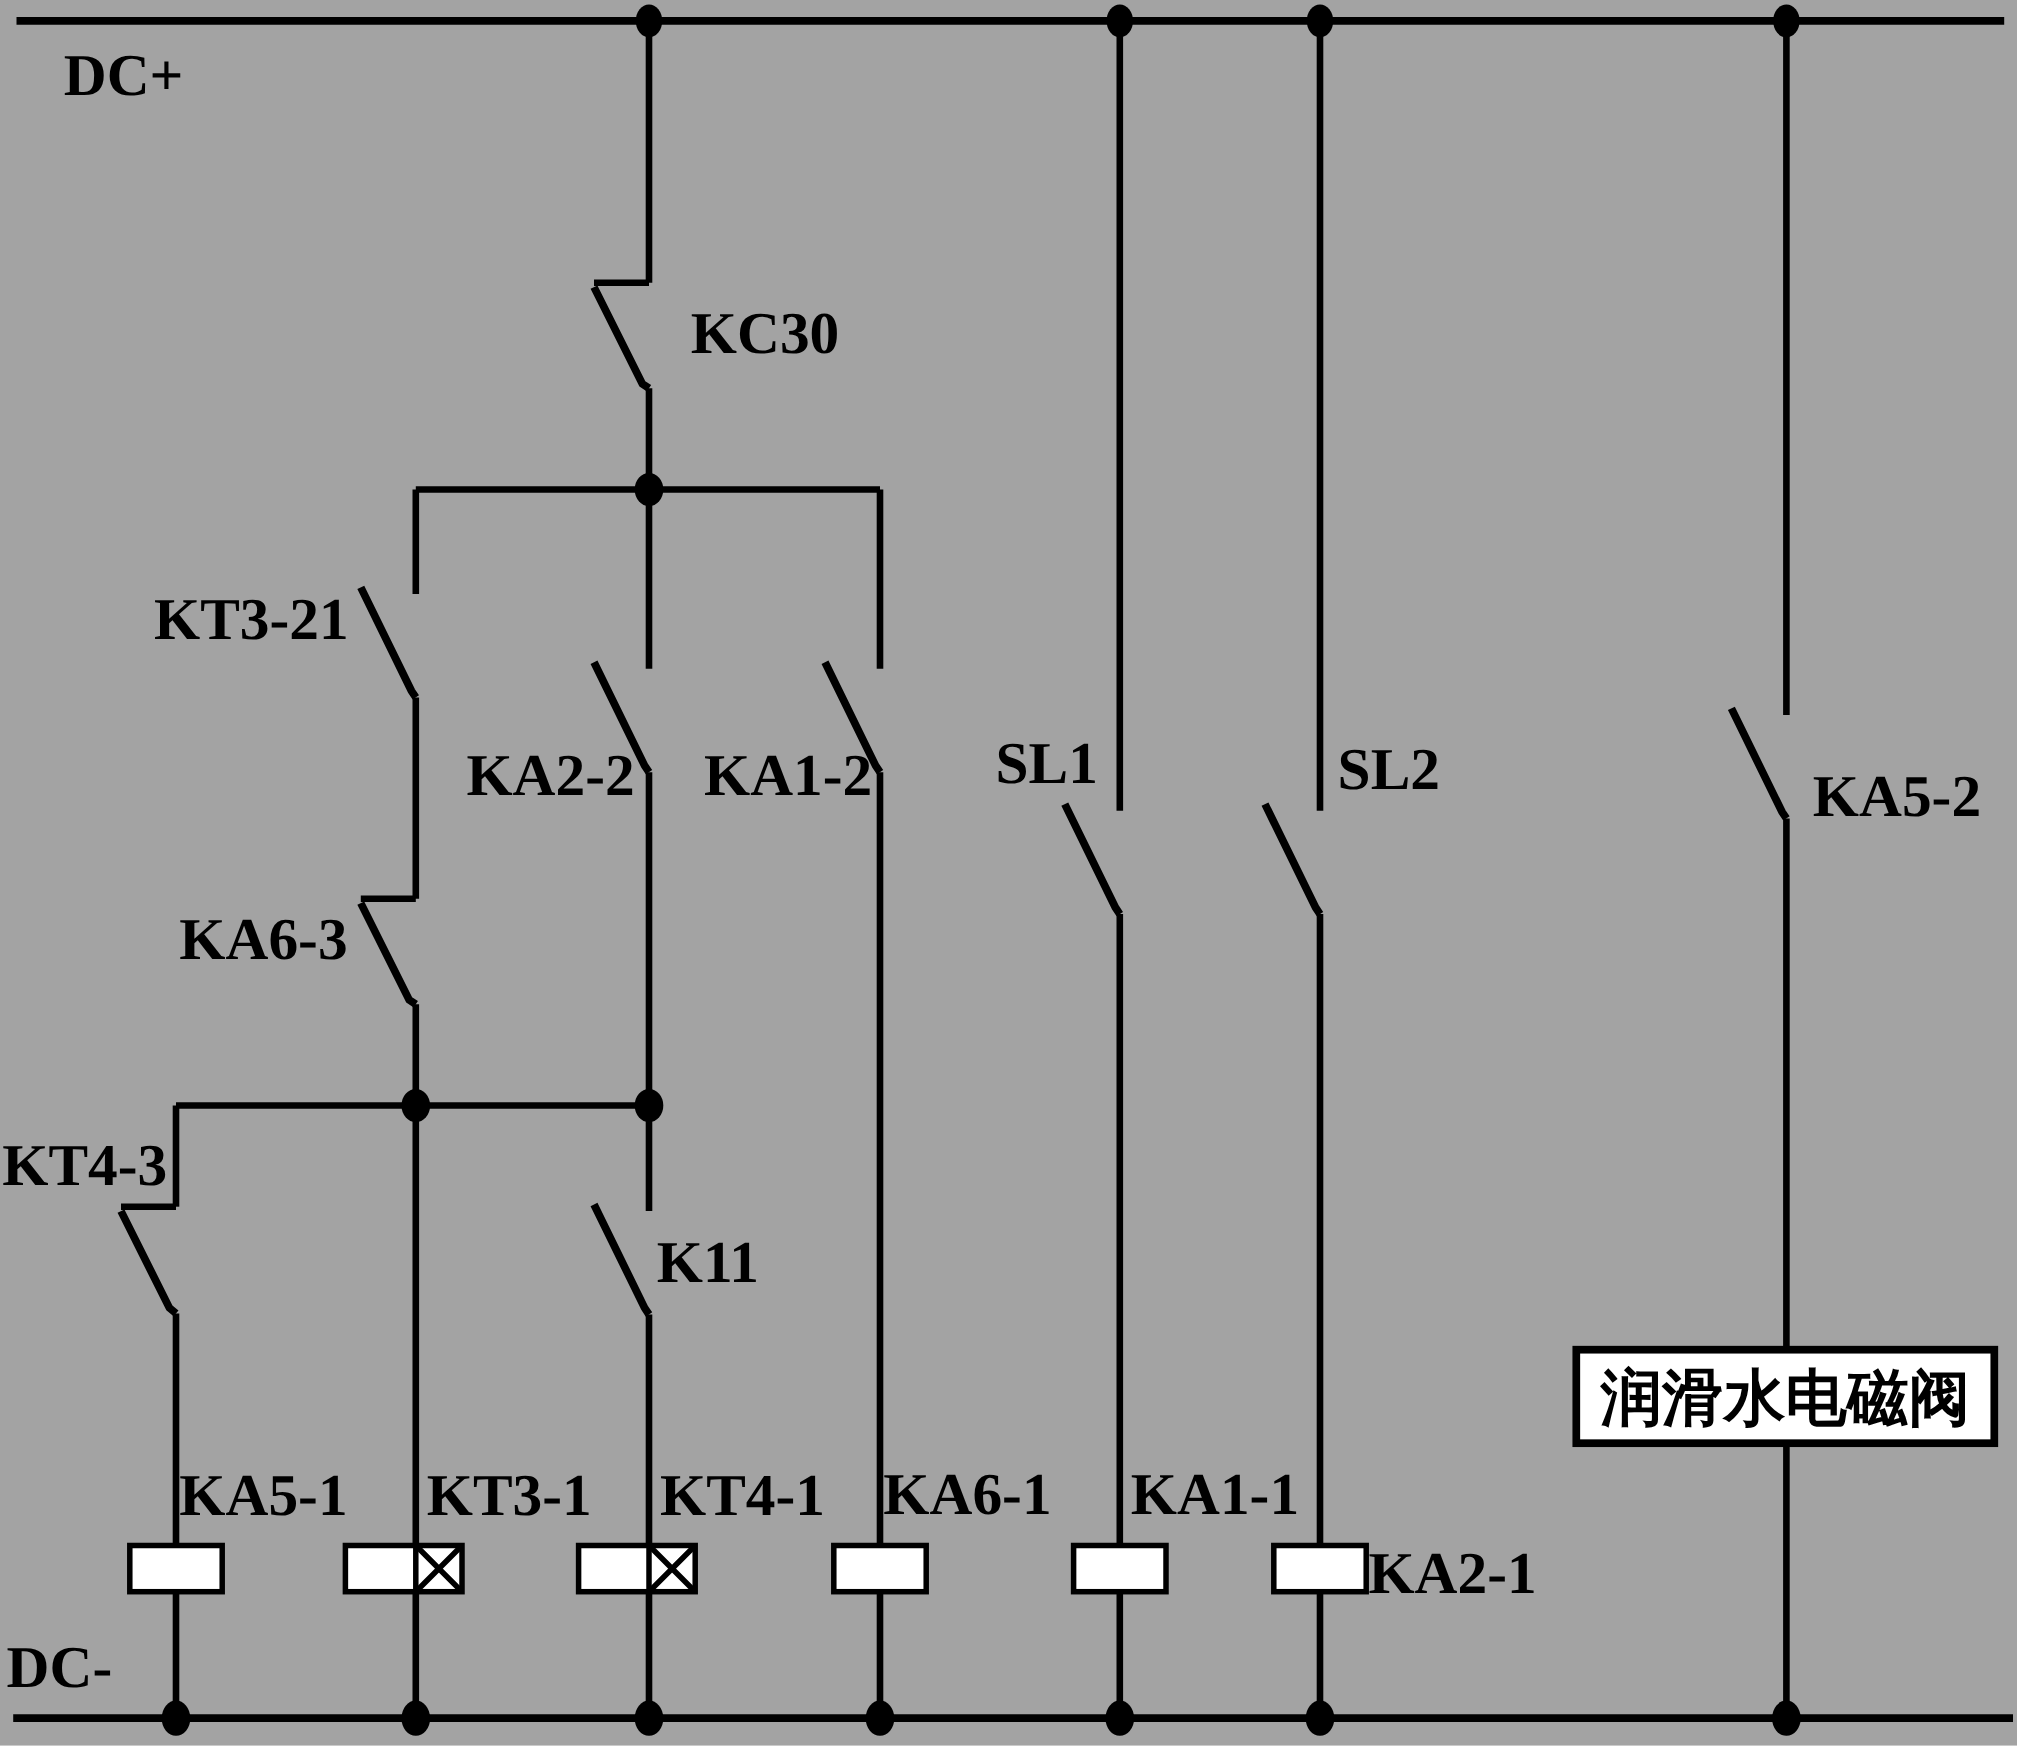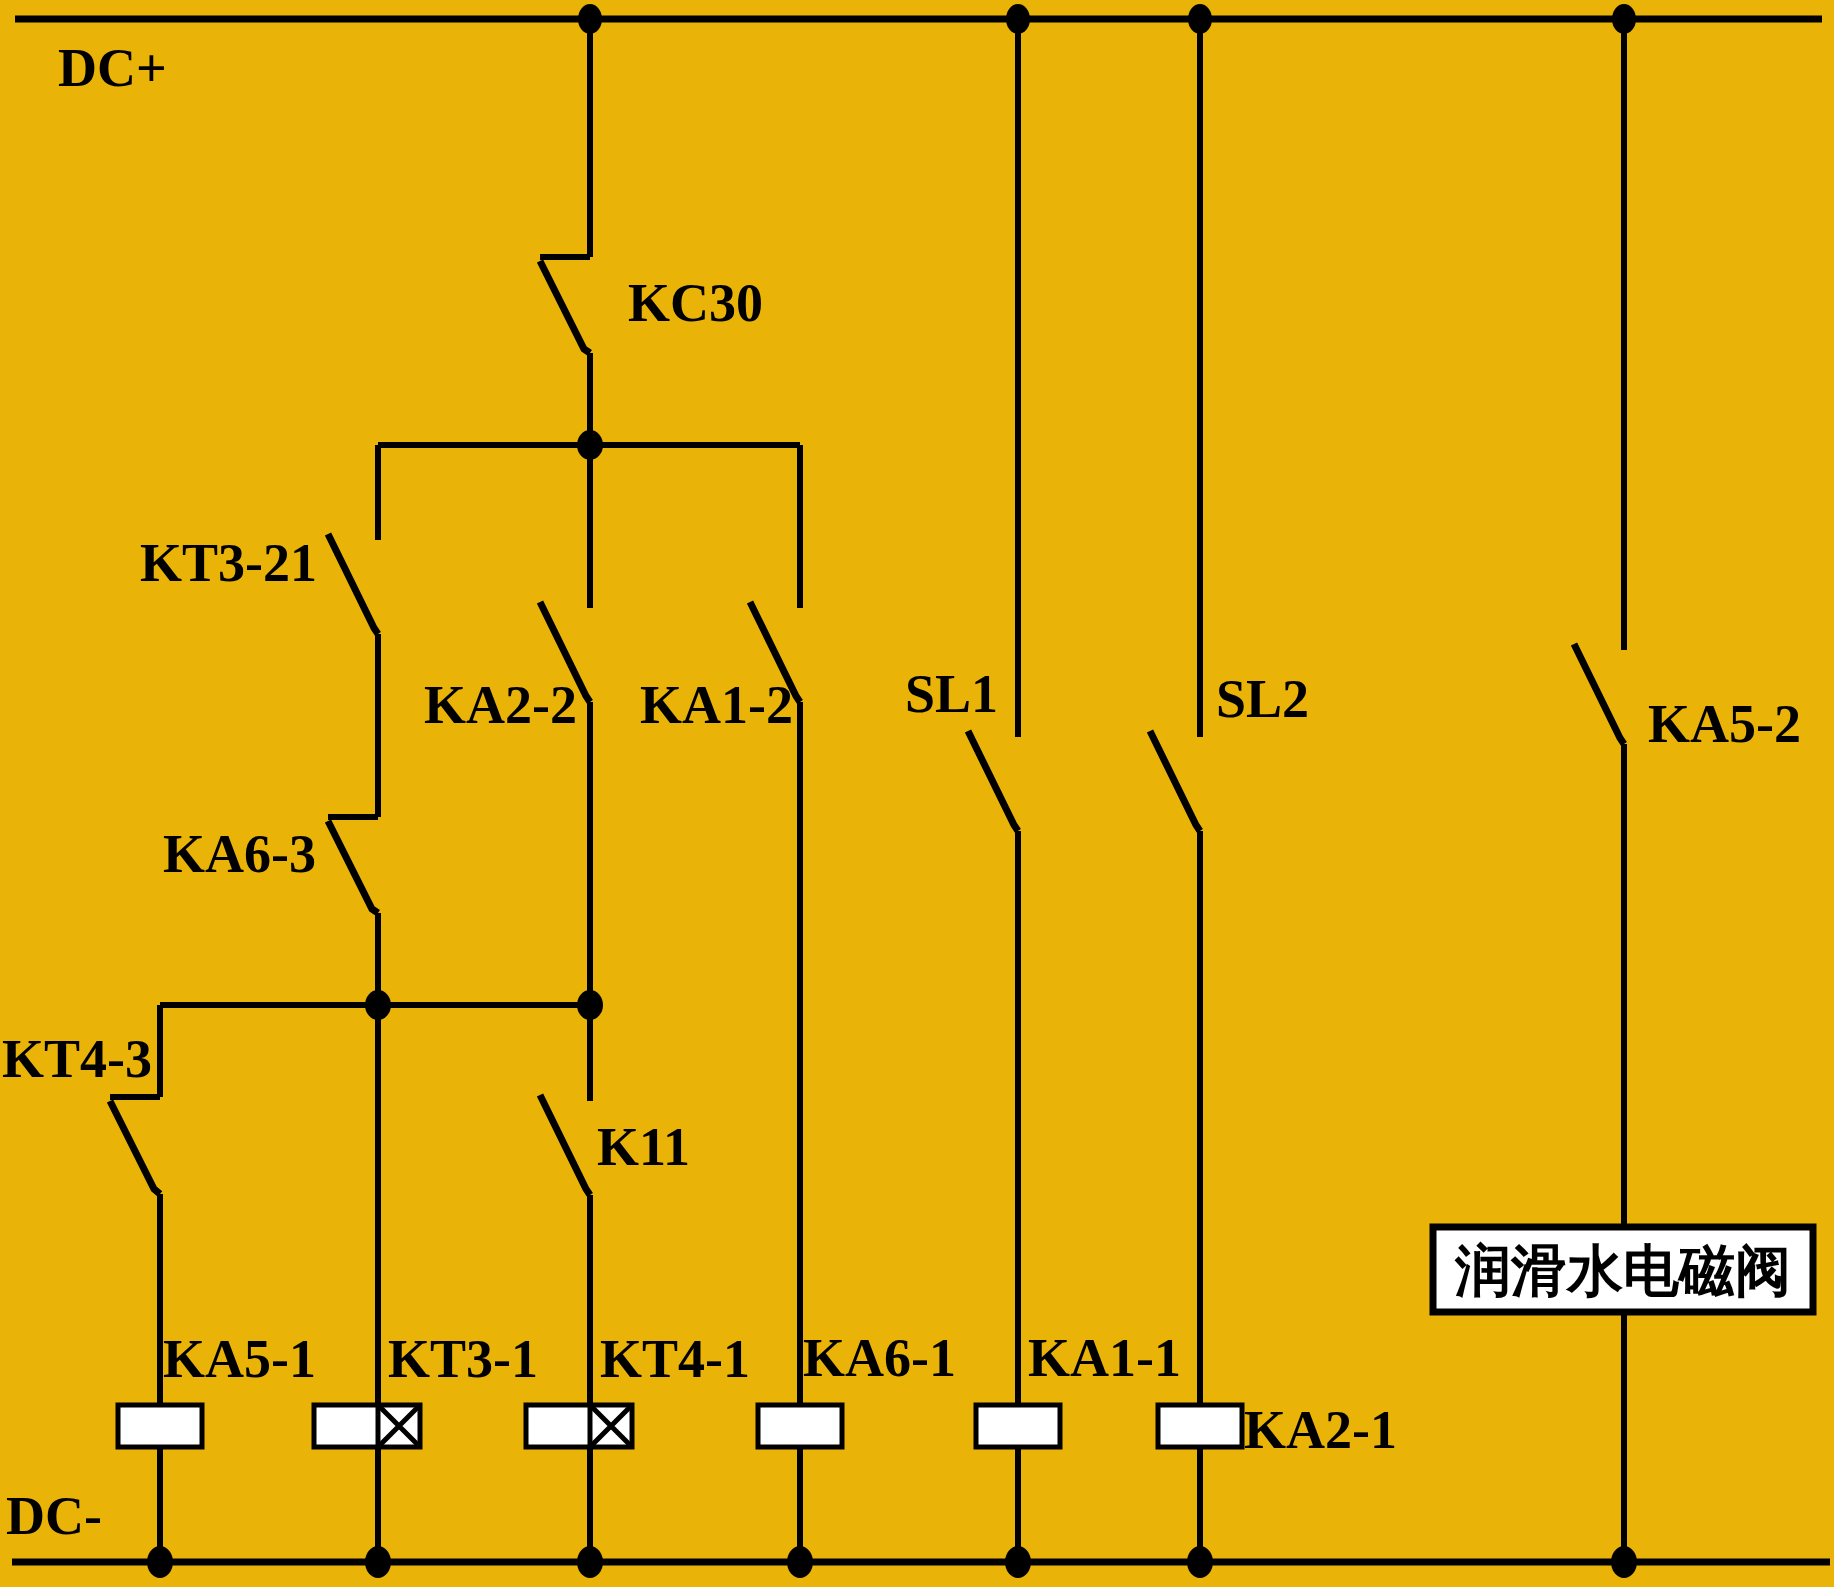--- a/index.html
+++ b/index.html
@@ -4,21 +4,21 @@
 <style>
   html, body {
     margin: 0;
     padding: 0;
     background: #ffffff;
   }
   #stage {
     position: relative;
     width: 1834px;
     height: 1587px;
-    background: #eab308;
+    background: #a3a3a3;
     overflow: hidden;
   }
   svg { display: block; }
   .rail   { stroke: #000; stroke-width: 7; fill: none; stroke-linecap: butt; }
   .wire   { stroke: #000; stroke-width: 6; fill: none; stroke-linecap: butt; stroke-linejoin: miter; }
   .blade  { stroke: #000; stroke-width: 7; fill: none; stroke-linecap: butt; stroke-linejoin: miter; }
   .tick   { stroke: #000; stroke-width: 6; fill: none; }
   .dot    { fill: #000; stroke: none; }
   .coil-box { fill: #ffffff; stroke: #000; stroke-width: 5; }
   .coil-div { stroke: #000; stroke-width: 5; }

